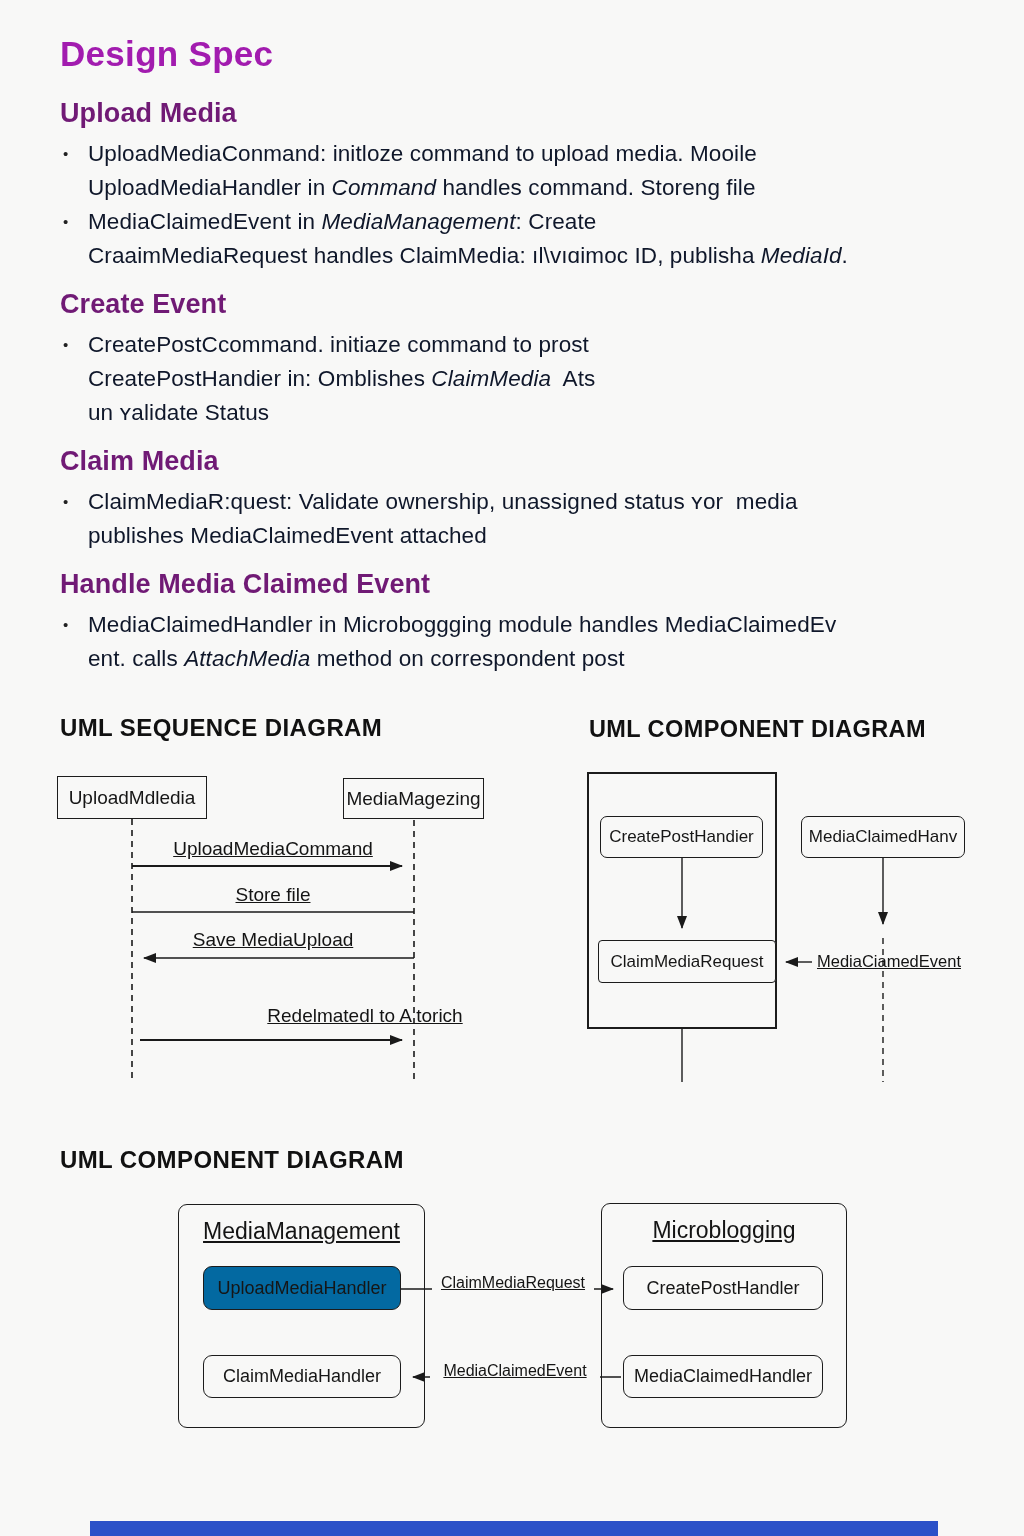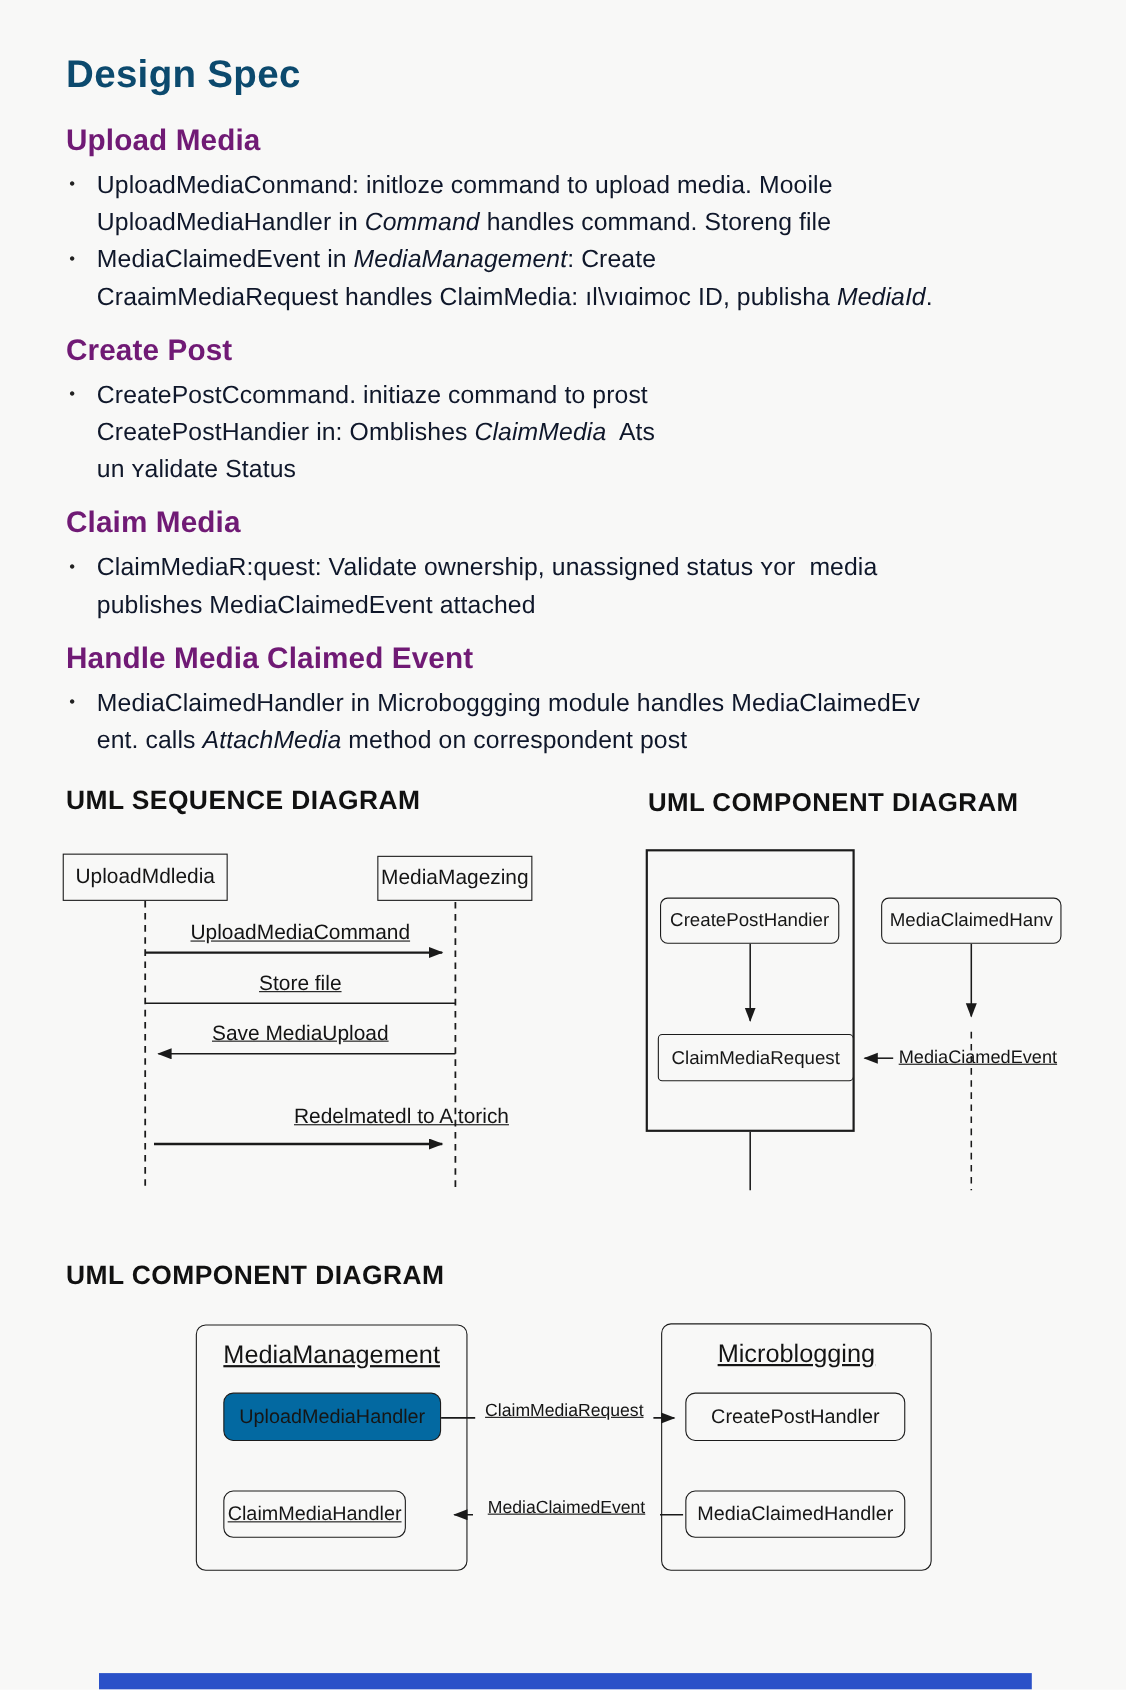--- a/index.html
+++ b/index.html
@@ -3,21 +3,21 @@
 <meta charset="utf-8">
 <style>
   html,body{margin:0;padding:0;}
   .page{
     position:relative;width:1024px;height:1536px;
     background:#f8f8f7;overflow:hidden;
     font-family:"Liberation Sans",sans-serif;color:#161616;
   }
   
   .text-col{position:absolute;left:60px;top:34px;width:906px;}
-  h1{font-size:35px;font-weight:700;margin:14px 0 24px;letter-spacing:.3px;color:#0c4a6e;}
+  h1{font-size:35px;font-weight:700;margin:0 0 24px;letter-spacing:.3px;color:#a21caf;}
   h2{font-size:27px;font-weight:600;margin:16px 0 8px;letter-spacing:.1px;color:#701a75;}
   .bullet{display:flex;}
   .bm{width:25px;font-size:15px;line-height:34px;padding-left:3px;color:#222;}
   .bt{flex:1;}
   .ln{font-size:22.5px;line-height:34px;letter-spacing:.1px;color:#0f172a;white-space:pre-wrap;}
   .it{font-style:italic;}
   
   .dg-title{position:absolute;font-size:24px;font-weight:700;letter-spacing:.4px;color:#111;}
   .box{position:absolute;border:1.6px solid #1c1c1c;display:flex;align-items:center;
        justify-content:center;box-sizing:border-box;background:transparent;}
@@ -48,21 +48,21 @@
       </div>
     </div>
     <div class="bullet">
       <span class="bm">•</span>
       <div class="bt">
         <div class="ln"><span>MediaClaimedEvent in </span><span class="it">MediaManagement</span><span>: Create</span></div>
         <div class="ln"><span>CraaimMediaRequest handles ClaimMedia: ıl\vıɑimoc ID, publisha </span><span class="it">MediaId</span><span>.</span></div>
       </div>
     </div>
 
-    <h2>Create Post</h2>
+    <h2>Create Event</h2>
     <div class="bullet">
       <span class="bm">•</span>
       <div class="bt">
         <div class="ln"><span>CreatePostCcommand. initiaze command to prost</span></div>
         <div class="ln"><span>CreatePostHandier in: Omblishes </span><span class="it">ClaimMedia</span><span>  Ats</span></div>
         <div class="ln"><span>un ʏalidate Status</span></div>
       </div>
     </div>
 
     <h2>Claim Media</h2>
@@ -120,21 +120,21 @@
   <div class="box" style="left:587px;top:772px;width:190px;height:257px;border-width:2px;"></div>
   <div class="box rounded" style="left:600px;top:816px;width:163px;height:42px;font-size:17px;text-align:right;">CreatePostHandier</div>
   <div class="box rounded" style="left:801px;top:816px;width:164px;height:42px;font-size:17px;">MediaClaimedHanv</div>
   <div class="box" style="left:598px;top:940px;width:178px;height:43px;border-radius:4px;font-size:17px;background:#f8f8f7;">ClaimMediaRequest</div>
   <div class="lbl" style="left:817px;top:952px;font-size:16.5px;">MediaCiamedEvent</div>
 
   <div class="dg-title" style="left:60px;top:1146px;">UML COMPONENT DIAGRAM</div>
   <div class="box rounded-lg" style="left:178px;top:1204px;width:247px;height:224px;"></div>
   <div class="lbl ctr" style="left:178px;top:1218px;width:247px;font-size:23px;">MediaManagement</div>
   <div class="box rounded-lg" style="left:203px;top:1266px;width:198px;height:44px;font-size:18px;background:#0369a1;">UploadMediaHandler</div>
-  <div class="box rounded-lg" style="left:203px;top:1355px;width:166px;height:43px;font-size:18px;background:#f8f8f7;text-decoration:underline;">ClaimMediaHandler</div>
+  <div class="box rounded-lg" style="left:203px;top:1355px;width:198px;height:43px;font-size:18px;background:#f8f8f7;">ClaimMediaHandler</div>
   <div class="box rounded-lg" style="left:601px;top:1203px;width:246px;height:225px;"></div>
   <div class="lbl ctr" style="left:601px;top:1217px;width:246px;font-size:23px;">Microblogging</div>
   <div class="box rounded-lg" style="left:623px;top:1266px;width:200px;height:44px;font-size:18px;background:#f8f8f7;">CreatePostHandler</div>
   <div class="box rounded-lg" style="left:623px;top:1355px;width:200px;height:43px;font-size:18px;background:#f8f8f7;">MediaClaimedHandler</div>
   <div class="lbl ctr" style="left:432px;top:1274px;width:162px;font-size:16px;background:#f8f8f7;">ClaimMediaRequest</div>
   <div class="lbl ctr" style="left:430px;top:1362px;width:170px;font-size:16px;background:#f8f8f7;">MediaClaimedEvent</div>
 
   <div class="accent-bar" style="background: rgb(43, 81, 200);"></div>
 </div>
 

